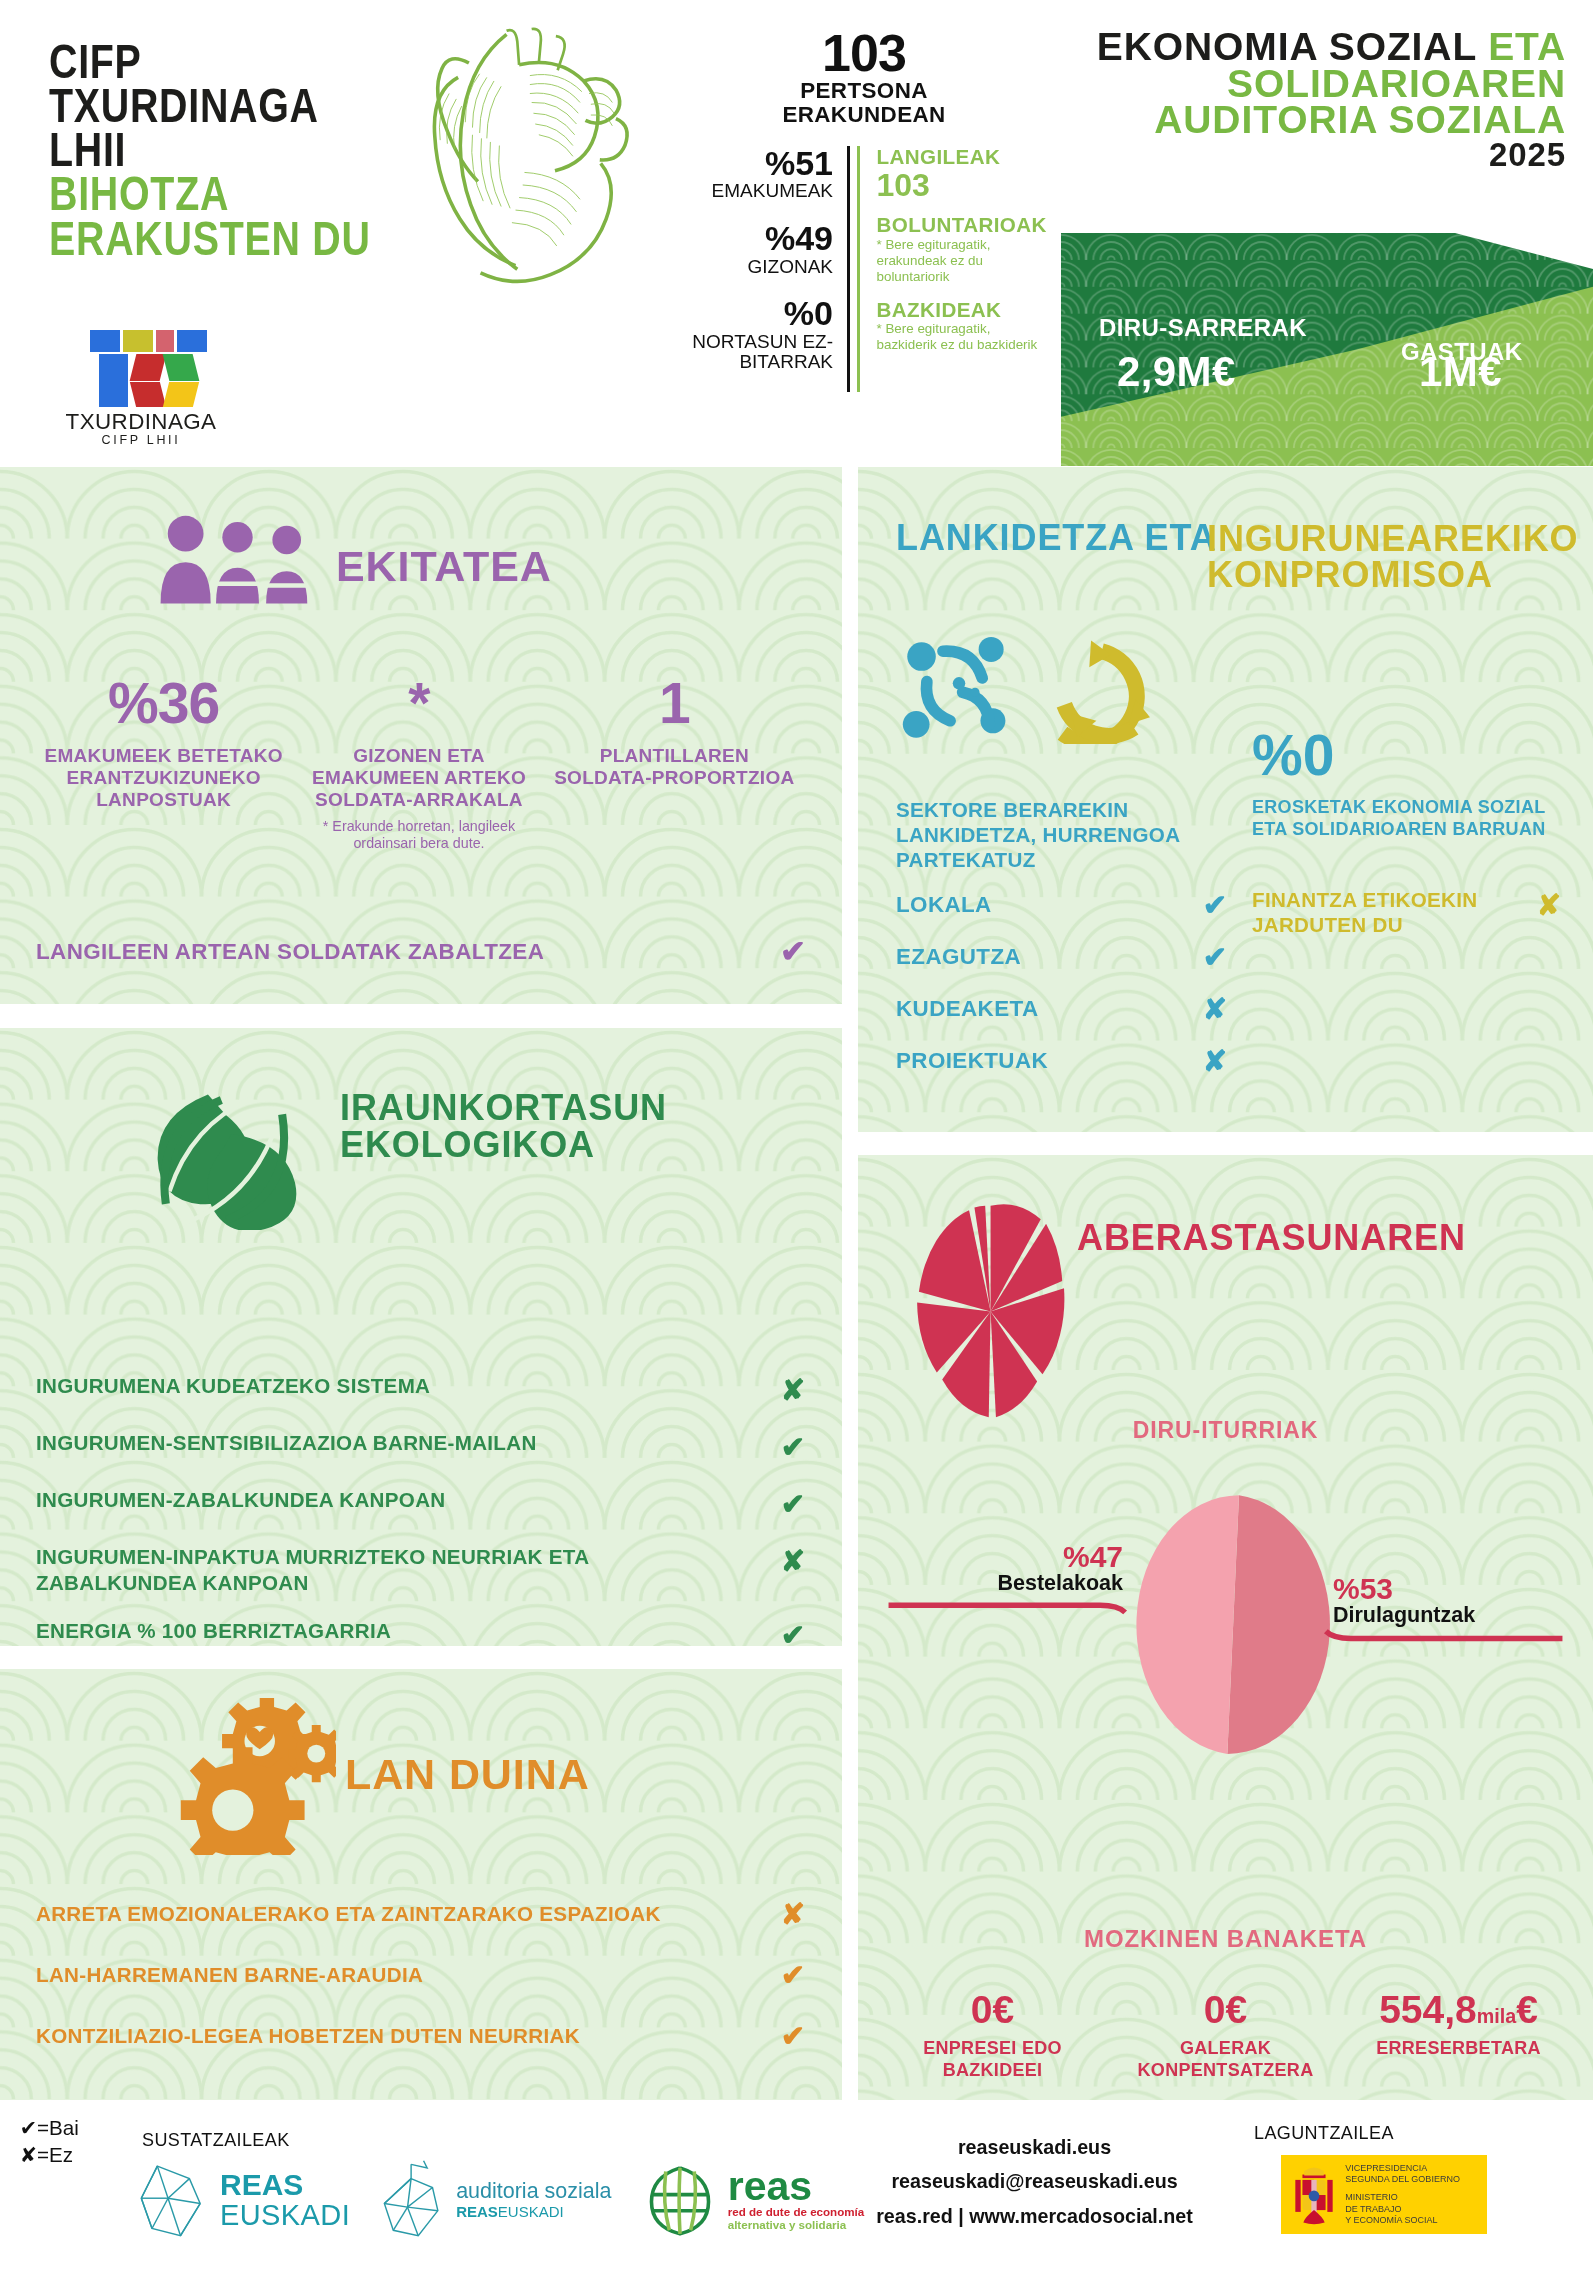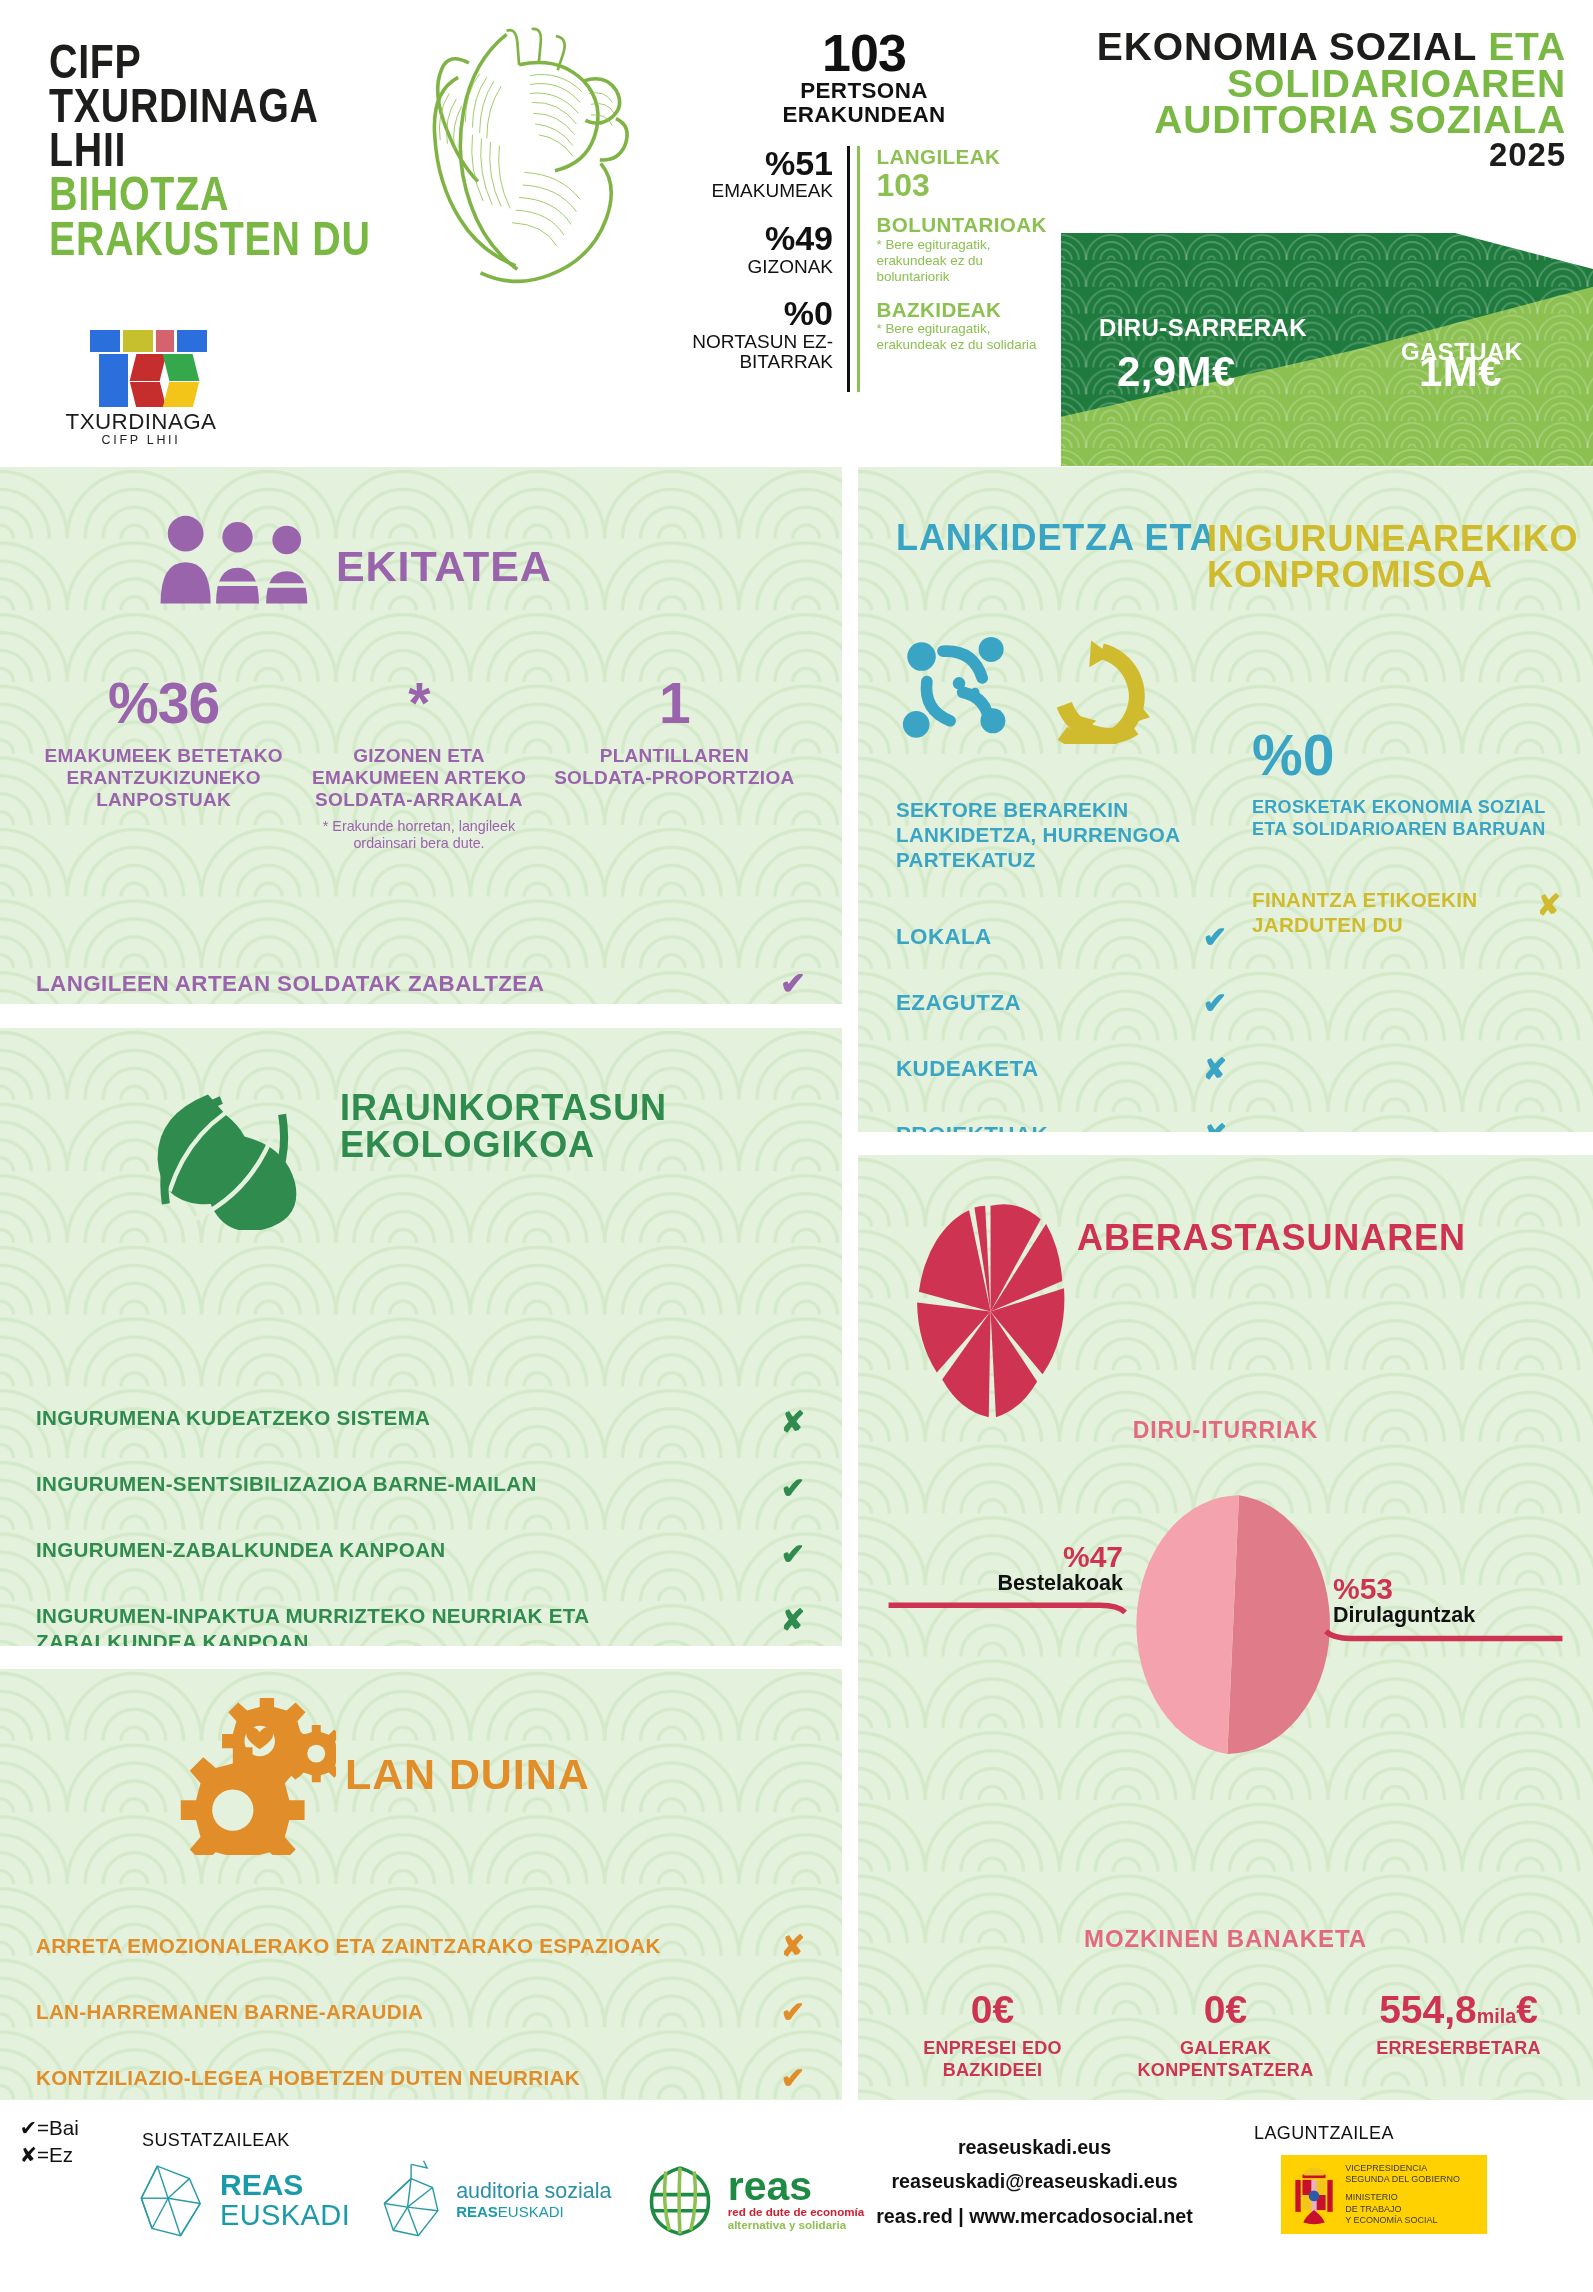--- a/index.html
+++ b/index.html
@@ -47,21 +47,21 @@
   #money-band .lbl{position:absolute;color:#fff;font-weight:bold;}
   .mb-t{font-size:24px;letter-spacing:0.4px;}
   .mb-v{font-size:42px;letter-spacing:0.4px;}
 
   
   .panel{position:absolute;background:#e4f2dd;overflow:hidden;}
   .panel .wavebg{position:absolute;inset:0;opacity:.55;}
 
   .p-title{font-weight:bold;letter-spacing:0.9px;line-height:.94;}
 
-  .row{display:flex;align-items:center;margin-top:32px;}
+  .row{display:flex;align-items:center;}
   .rowlabel{font-weight:bold;letter-spacing:0.4px;}
   .mark{font-weight:bold;}
 
   
   #p-equity{left:0;top:467px;width:842px;height:537px;}
   #eq-icon{position:absolute;left:157px;top:47px;}
   #eq-title{position:absolute;left:336px;top:79px;font-size:43px;color:#9a64ad;}
   #eq-nums{position:absolute;left:36px;top:208px;width:766px;display:flex;}
   #eq-nums .col{flex:1;text-align:center;padding:0 7.2px;}
   #eq-nums .n{font-size:57px;font-weight:bold;color:#9a64ad;line-height:1;letter-spacing:-0.9px;}
@@ -226,21 +226,21 @@
         <div class="lb">GIZONAK</div>
         <div class="pc">%0</div>
         <div class="lb">NORTASUN EZ-BITARRAK</div>
       </div>
       <div id="stats-right">
         <div class="h">LANGILEAK</div>
         <div class="v">103</div>
         <div class="h">BOLUNTARIOAK</div>
         <div class="note">* Bere egituragatik, erakundeak ez du boluntariorik</div>
         <div class="h">BAZKIDEAK</div>
-        <div class="note">* Bere egituragatik, erakundeak ez du solidaria</div>
+        <div class="note">* Bere egituragatik, bazkiderik ez du bazkiderik</div>
       </div>
     </div>
   </div>
 
   <div id="hdr-right">
     <div id="aud-title">
       <div class="r1"><span class="blk">EKONOMIA SOZIAL</span>
         <span class="grn">ETA</span></div>
       <div class="r2">SOLIDARIOAREN</div>
       <div class="r3">AUDITORIA SOZIALA</div>

